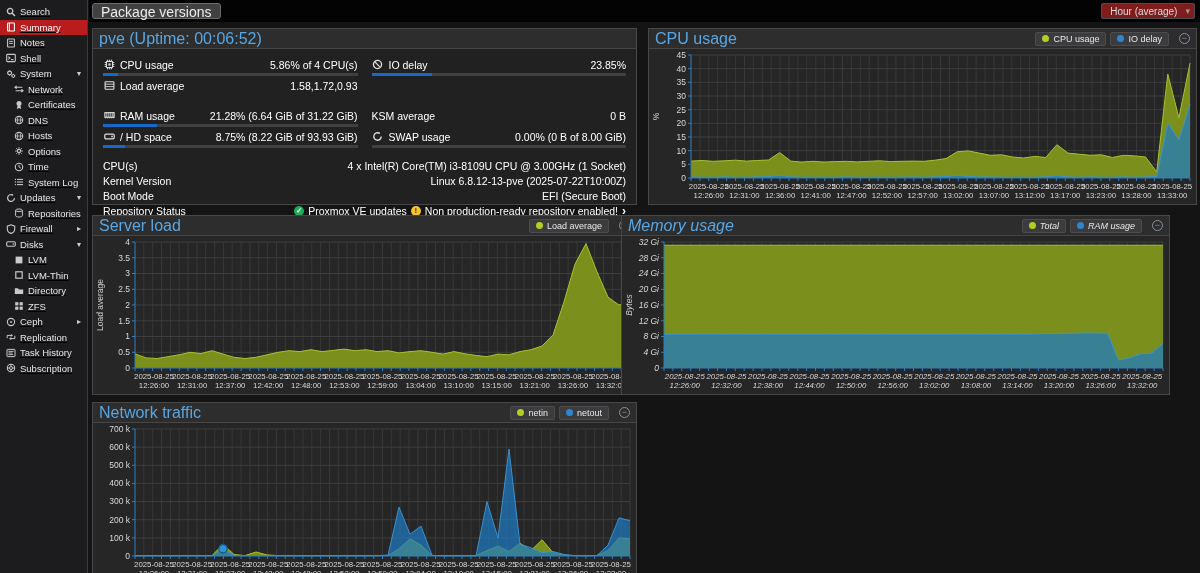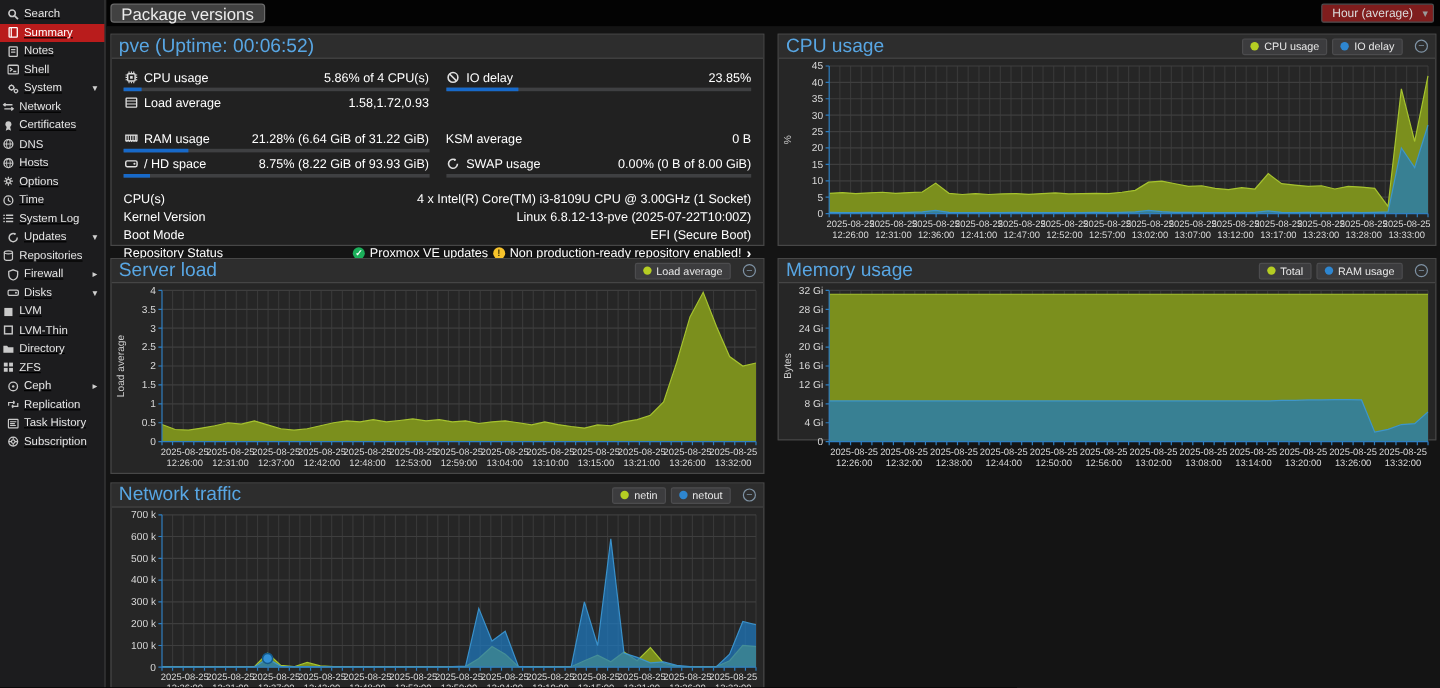--- a/index.html
+++ b/index.html
@@ -16,35 +16,35 @@
                background:#7f1d1d; border:1px solid #4e4e50; border-radius:2px;
                color:#dcdcdc; font-size:10px; display:flex; align-items:center;
                padding:0 4px 0 8px; gap:8px; cursor:pointer; }
   .tf-caret { color:#9a9a9a; font-size:9px; margin-left:auto; }
 
   
   .sidebar { position:absolute; left:0; top:0; width:88px; height:573px;
              background:#1c1c1e; border-right:1px solid #3a3a3c; padding-top:4px;text-decoration:underline; }
   .sb-item { position:relative; display:flex; align-items:center; height:15.5px;
              padding-left:5px; color:#e6e6e6; font-size:9.5px; cursor:pointer; white-space:nowrap; }
-  .sb-item.lvl1 { padding-left:1px; }
+  .sb-item.lvl1 { padding-left:13px; }
   .sb-item.sel { background:#b91c1c; color:#fff; }
   .sb-ico { display:inline-flex; width:11px; justify-content:center; margin-right:4px;
             color:#c9c9c9; flex:none; }
   .sb-item.sel .sb-ico { color:#fff; }
   .sb-caret { position:absolute; right:6px; color:#d0d0d0; font-size:8px; }
 
   
   .main { position:absolute; left:89px; top:22px; width:1111px; height:551px;
           background:#141414; overflow:hidden; }
   .panel { position:absolute; background:#262626; border:1px solid #474747; }
   #pve-panel  { left:3px;   top:6px;   width:545px; height:177px; background:#212121; }
   #chart-0    { left:559px; top:6px;   width:549px; height:177px; }
   #chart-1    { left:3px;   top:193px; width:545px; height:180px; }
-  #chart-2    { left:559px; top:193px; width:549px; height:152px; }
+  #chart-2    { left:532px; top:193px; width:549px; height:180px;font-style:italic; }
   #chart-3    { left:3px;   top:380px; width:545px; height:181px; }
 
   .panel-h { height:20px; background:#2d2d2d; border-bottom:1px solid #454545;
              display:flex; align-items:center; padding:0 6px; }
   .panel-title { color:#58a6e3; font-size:16px; white-space:nowrap; }
   .legend { margin-left:auto; display:flex; align-items:center; gap:4px; }
   .chip { display:flex; align-items:center; gap:4px; background:#3c3c3e;
           border:1px solid #4c4c4e; border-radius:2px; padding:1px 6px;
           font-size:9px; color:#e8e8e8; cursor:pointer; white-space:nowrap; }
   .dot { width:7px; height:7px; border-radius:50%; flex:none; }

